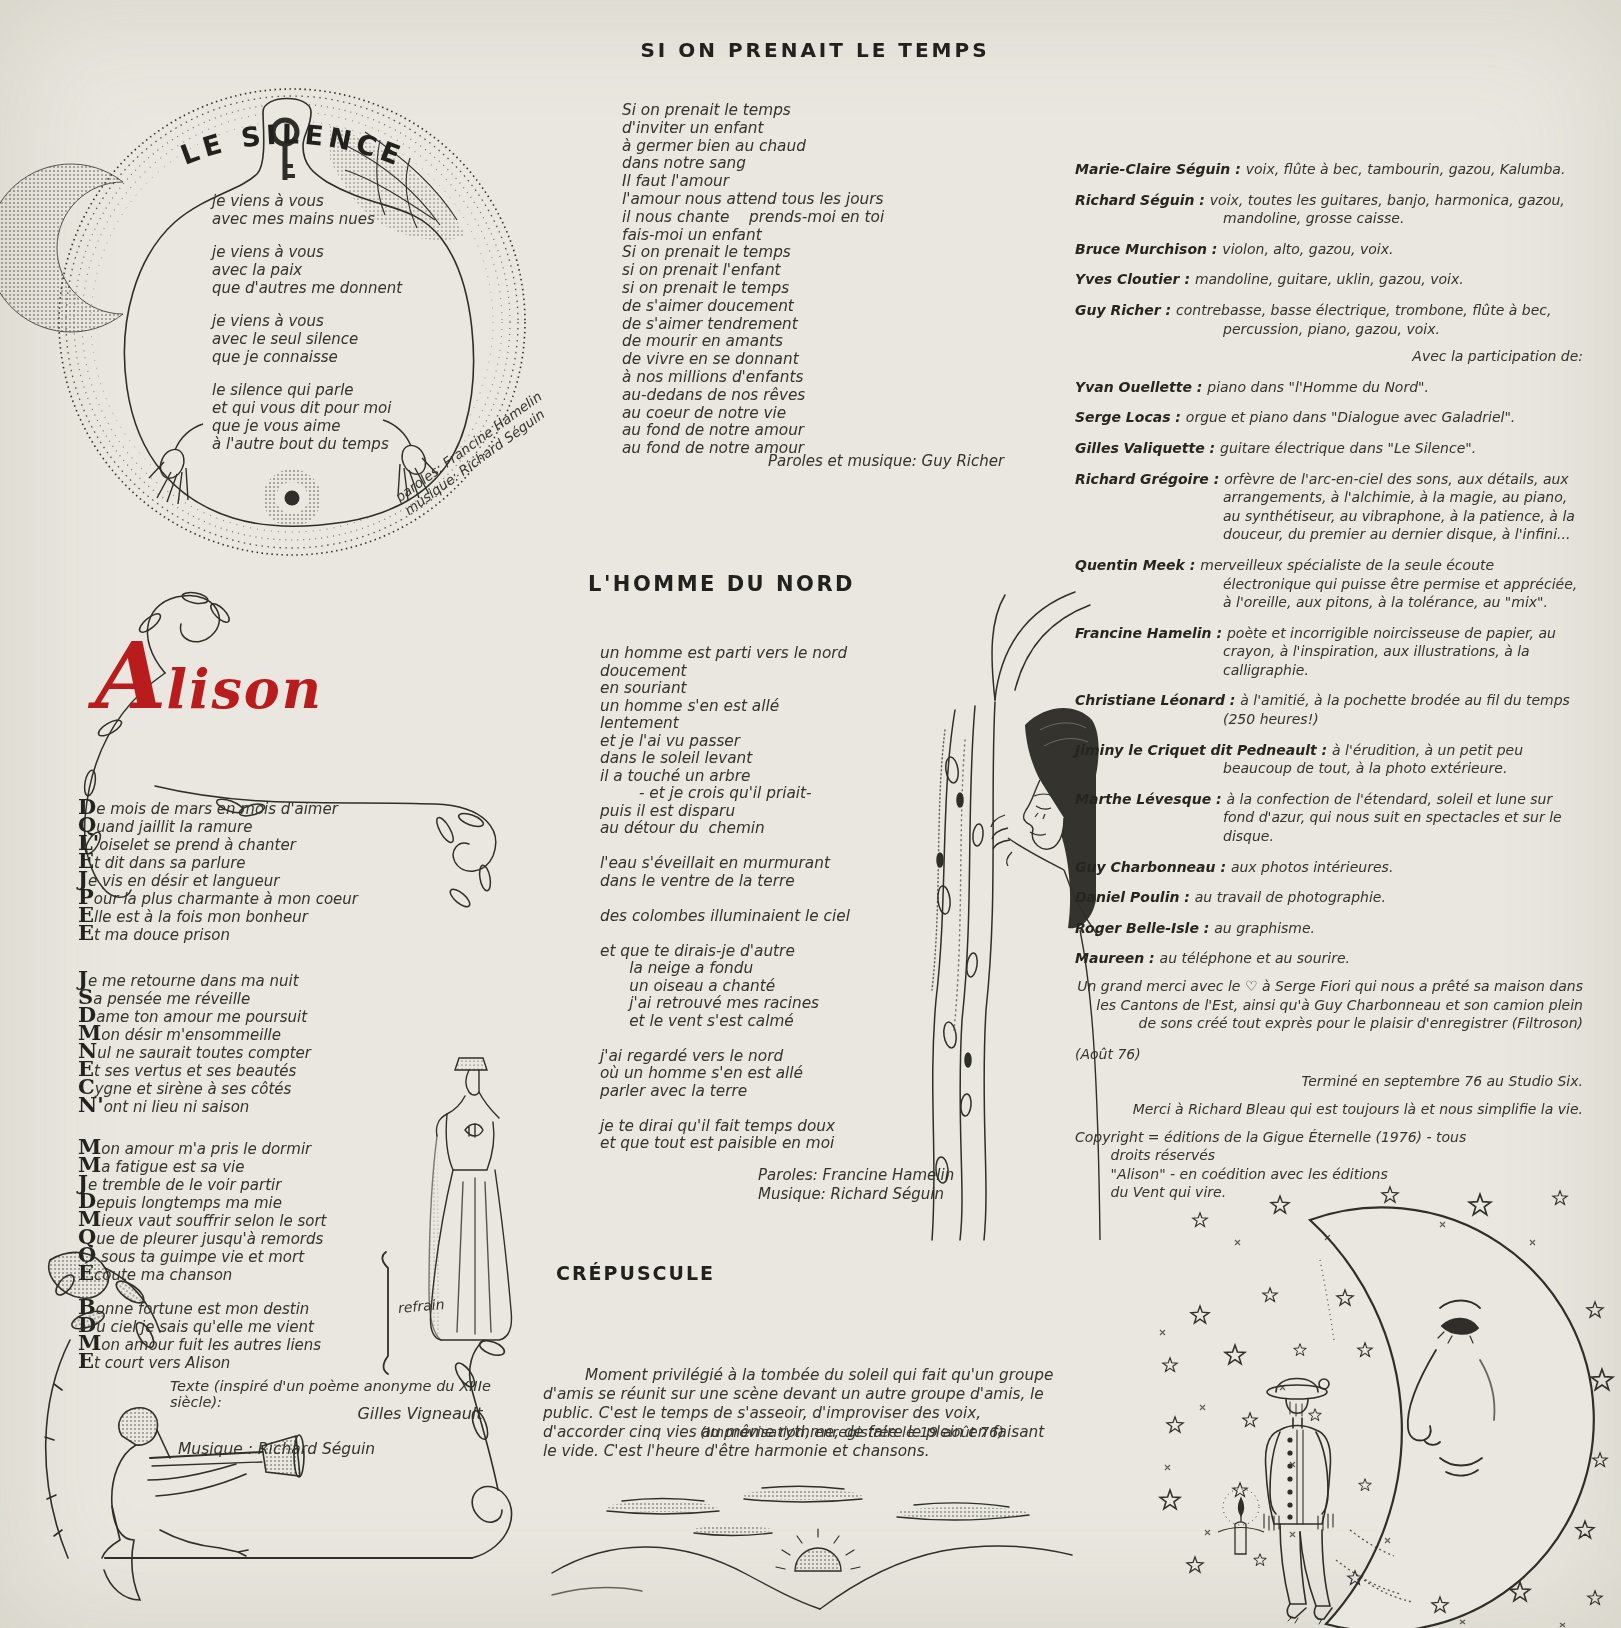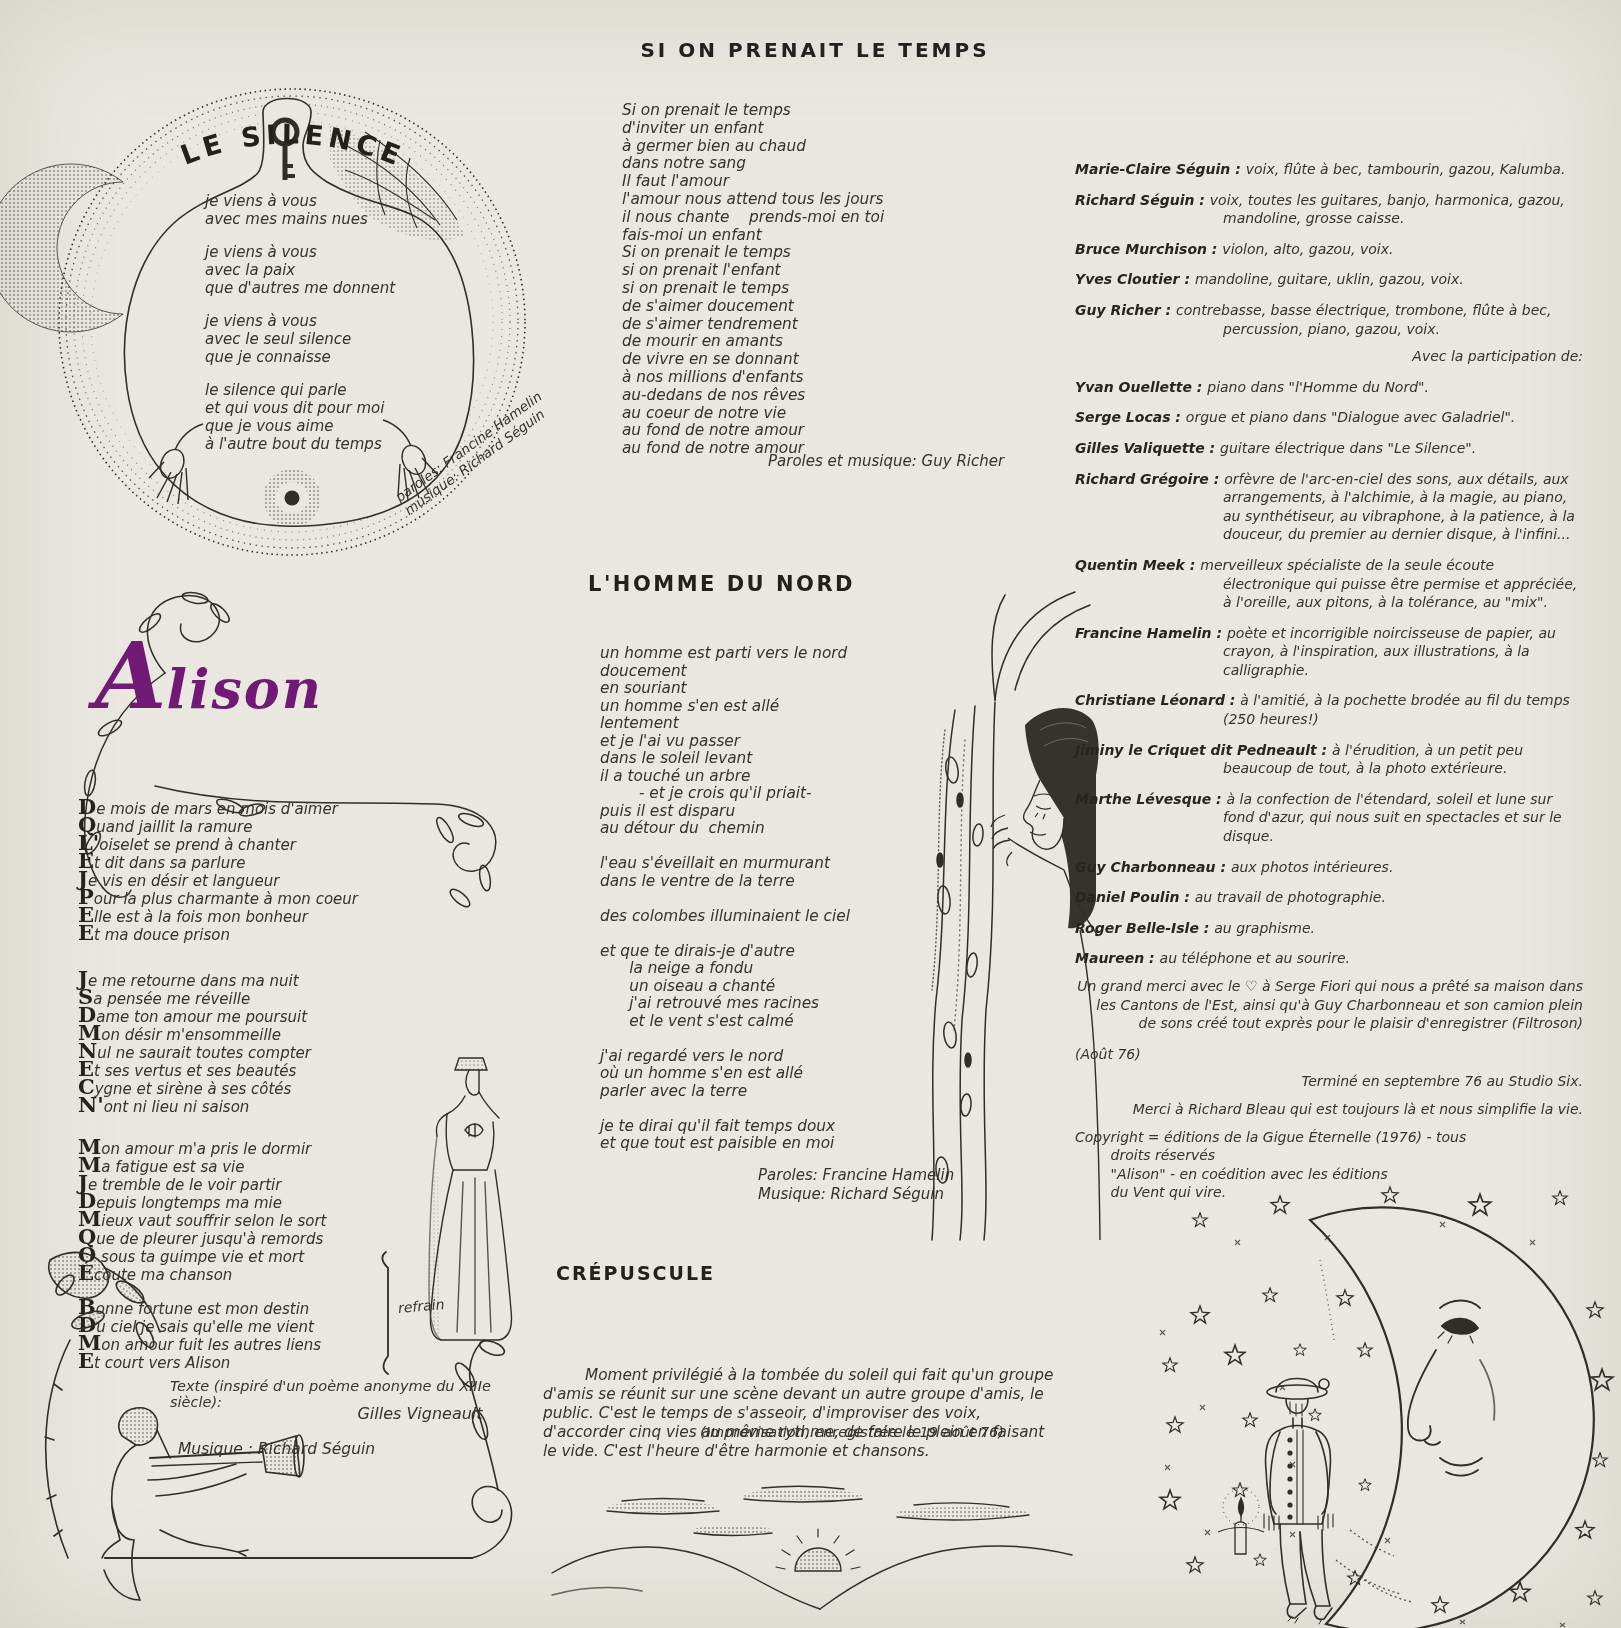--- a/index.html
+++ b/index.html
@@ -12,26 +12,26 @@
   .hand{font-style:italic;color:#34332d;}
   .pre{white-space:pre-wrap;}
   
   .marker{font-family:"DejaVu Sans",sans-serif;font-weight:bold;color:#22211d;text-align:right;}
   
   .siop-title{left:600px;top:38px;width:430px;text-align:center;font-size:20px;letter-spacing:3px;}
   .siop-poem{left:622px;top:102px;width:360px;font-size:15.3px;line-height:17.8px;}
   .siop-credit{left:768px;top:452px;font-size:15px;}
   
   .sil-poem{left:200px;top:192px;width:250px;font-size:15px;line-height:18px;}
-  .sil-poem .st{margin:0 0 15px 5px;white-space:pre-wrap;}
+  .sil-poem .st{margin:0 0 15px 12px;white-space:pre-wrap;}
   .sil-credit{left:392px;top:492px;font-size:13.5px;line-height:16px;white-space:pre;
               transform:rotate(-36deg);transform-origin:left top;}
   
   .alison-title{left:95px;top:622px;font-family:"DejaVu Serif",serif;font-weight:bold;
-                font-style:italic;font-size:54px;color:#701a75;letter-spacing:2px;}
+                font-style:italic;font-size:54px;color:#b91c1c;letter-spacing:2px;}
   .alison-title::first-letter{font-size:92px;letter-spacing:0;}
   .alison-poem{left:78px;top:800px;width:420px;font-size:15px;}
   .alison-poem .stz{margin:0;}
   .s1{margin-bottom:28px!important}.s2{margin-bottom:24px!important}.s3{margin-bottom:16px!important}
   .aline{line-height:18px;height:18px;white-space:pre;font-style:italic;}
   .aline::first-letter{font-family:"DejaVu Serif",serif;font-weight:bold;font-style:normal;
                        font-size:21px;line-height:14px;color:#24231f;}
   .refrain-label{left:398px;top:1298px;font-size:14px;transform:rotate(-5deg);}
   .alison-tc{left:170px;top:1378px;width:340px;font-size:14.5px;}
   .alison-ta{left:330px;top:1404px;width:180px;font-size:16px;text-align:center;}

